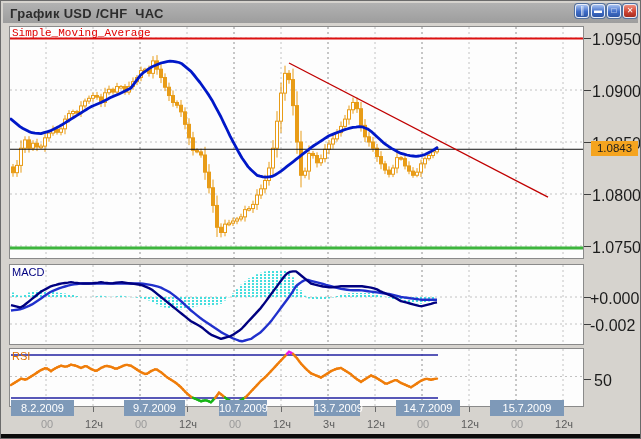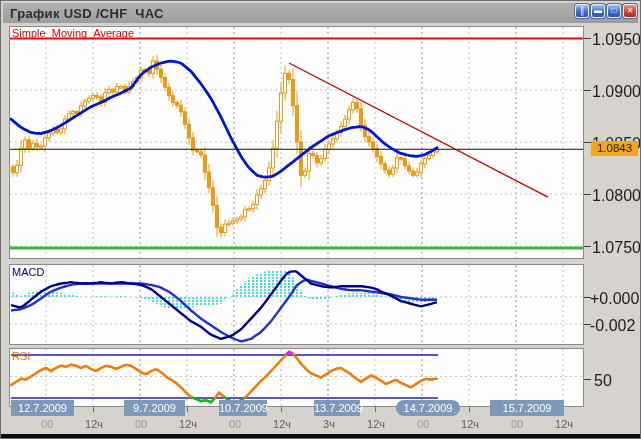--- a/index.html
+++ b/index.html
@@ -8,21 +8,21 @@
   .title-text{color:#2d2d2d;font-size:13px;font-weight:bold;padding-left:7px;letter-spacing:.3px;white-space:pre;}
   .winbtns{position:absolute;right:3px;top:3px;display:flex;gap:2px;}
   .wbtn{width:14px;height:14px;border-radius:3px;border:1px solid #e8eefb;box-shadow:0 0 0 1px #53719f;background:linear-gradient(#a6c0ef,#3f6dc9 55%,#2d55a5);color:#fff;font-size:8px;line-height:12px;text-align:center;padding:0;cursor:pointer;box-sizing:border-box;}
   .wbtn.close{background:linear-gradient(#f0907e,#cf4433 55%,#a52d20);}
   .panel{position:absolute;background:#fdfdfd;border:1px solid #8a8a8a;box-sizing:border-box;}
   .panel svg{position:absolute;left:0;top:0;}
   #mainPanel{left:8px;top:25px;width:575px;height:233px;}
   #macdPanel{left:8px;top:263px;width:575px;height:81px;}
   #rsiPanel{left:8px;top:347px;width:575px;height:59px;}
   .chart-label{position:absolute;font-size:11px;z-index:3;white-space:nowrap;}
-  #smaLabel{left:11px;top:26px;color:#e00000;}
+  #smaLabel{left:11px;top:26px;color:#e00000;font-family:Liberation Mono, monospace;}
   #macdLabel{left:11px;top:265px;color:#000080;}
   #rsiLabel{left:11px;top:349px;color:#e07000;}
   .axis-label{position:absolute;font-size:16px;color:#1c1c1c;z-index:2;white-space:nowrap;}
   .tick-mark{position:absolute;width:7px;height:1px;background:#3c3c3c;left:583px;z-index:2;}
   .curprice{position:absolute;left:590px;top:140px;width:47px;height:15px;background:#f5a41f;color:#1f1f1f;font-size:11.5px;text-align:center;line-height:15px;z-index:4;}
   .date-box{position:absolute;top:399px;height:16px;background:#7e99b8;color:#ffffff;font-size:11px;text-align:center;line-height:16px;z-index:5;white-space:nowrap;}
   .time-label{position:absolute;top:417px;font-size:11px;z-index:5;white-space:nowrap;}
   .xaxis-tick{position:absolute;top:406px;width:1px;height:5px;background:#6a6a6a;z-index:1;}
   .bottombar{position:absolute;left:0;top:433px;width:641px;height:4px;background:#0b0b0b;z-index:6;}
 </style>
@@ -667,25 +667,25 @@
       <div class="xaxis-tick" style="left: 139px;"></div>
       <div class="xaxis-tick" style="left: 186px;"></div>
       <div class="xaxis-tick" style="left: 233px;"></div>
       <div class="xaxis-tick" style="left: 280px;"></div>
       <div class="xaxis-tick" style="left: 327px;"></div>
       <div class="xaxis-tick" style="left: 374px;"></div>
       <div class="xaxis-tick" style="left: 421px;"></div>
       <div class="xaxis-tick" style="left: 468px;"></div>
       <div class="xaxis-tick" style="left: 515px;"></div>
       <div class="xaxis-tick" style="left: 562px;"></div>
-      <div class="date-box" style="left: 10px; width: 63px; background: rgb(126, 153, 184);">12.7.2009</div>
+      <div class="date-box" style="left: 10px; width: 63px; background: rgb(126, 153, 184);">8.2.2009</div>
       <div class="date-box" style="left: 123px; width: 61px; background: rgb(126, 153, 184);">9.7.2009</div>
       <div class="date-box" style="left: 218px; width: 48px; background: rgb(126, 153, 184);">10.7.2009</div>
       <div class="date-box" style="left: 313px; width: 46px; background: rgb(126, 153, 184);">13.7.2009</div>
-      <div class="date-box" style="left: 395px; width: 64px; background: rgb(126, 153, 184); border-radius: 8px;">14.7.2009</div>
+      <div class="date-box" style="left: 395px; width: 64px; background: rgb(126, 153, 184);">14.7.2009</div>
       <div class="date-box" style="left: 489px; width: 74px; background: rgb(126, 153, 184);">15.7.2009</div>
       <div class="time-label" style="left: 36px; width: 20px; text-align: center; color: rgb(154, 154, 154);">00</div>
       <div class="time-label" style="left: 83px; width: 20px; text-align: center; color: rgb(92, 92, 92);">12ч</div>
       <div class="time-label" style="left: 130px; width: 20px; text-align: center; color: rgb(154, 154, 154);">00</div>
       <div class="time-label" style="left: 177px; width: 20px; text-align: center; color: rgb(92, 92, 92);">12ч</div>
       <div class="time-label" style="left: 224px; width: 20px; text-align: center; color: rgb(154, 154, 154);">00</div>
       <div class="time-label" style="left: 271px; width: 20px; text-align: center; color: rgb(92, 92, 92);">12ч</div>
       <div class="time-label" style="left: 318px; width: 20px; text-align: center; color: rgb(92, 92, 92);">3ч</div>
       <div class="time-label" style="left: 365px; width: 20px; text-align: center; color: rgb(92, 92, 92);">12ч</div>
       <div class="time-label" style="left: 412px; width: 20px; text-align: center; color: rgb(154, 154, 154);">00</div>

